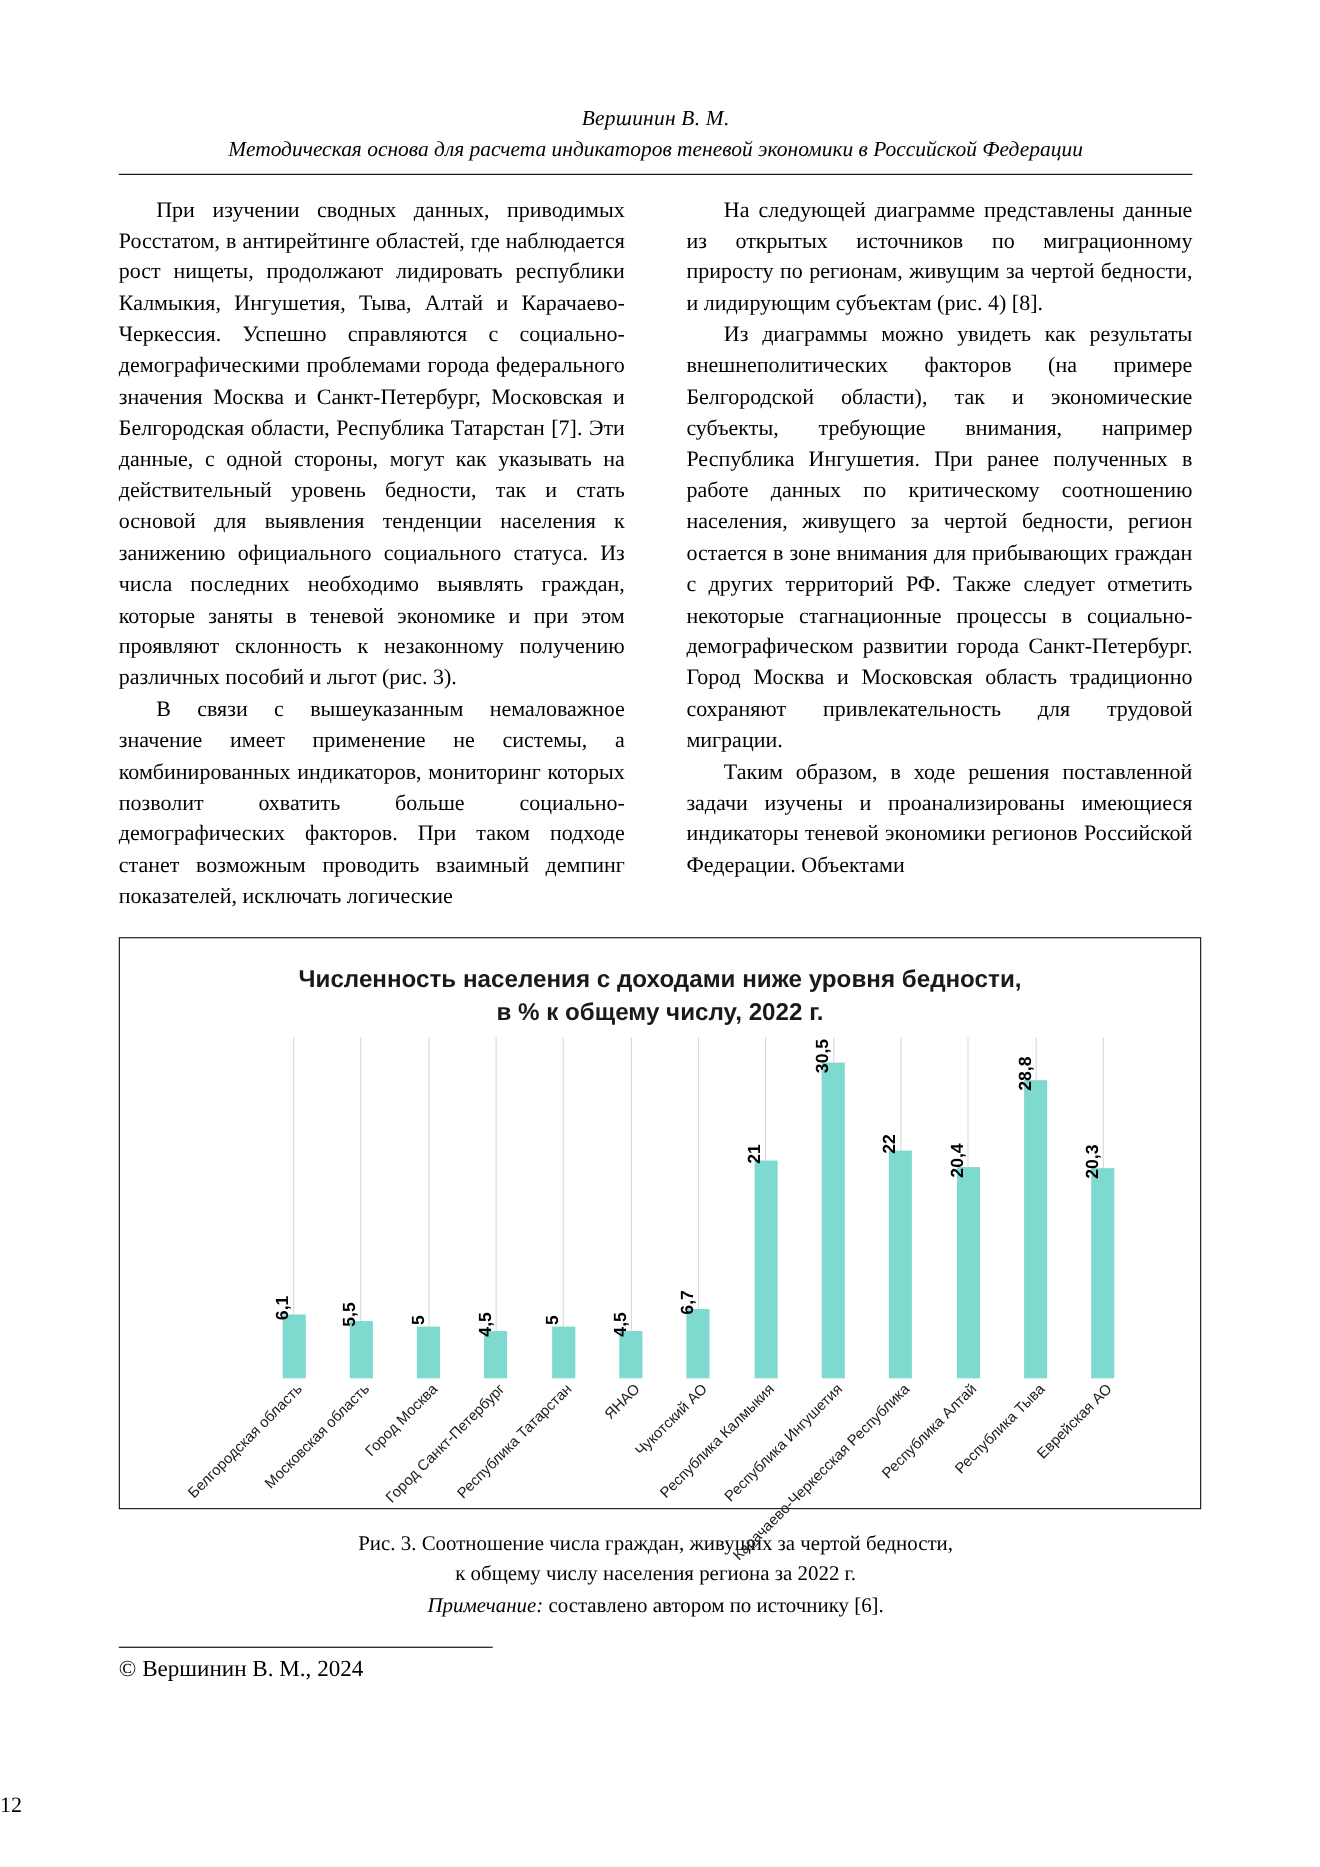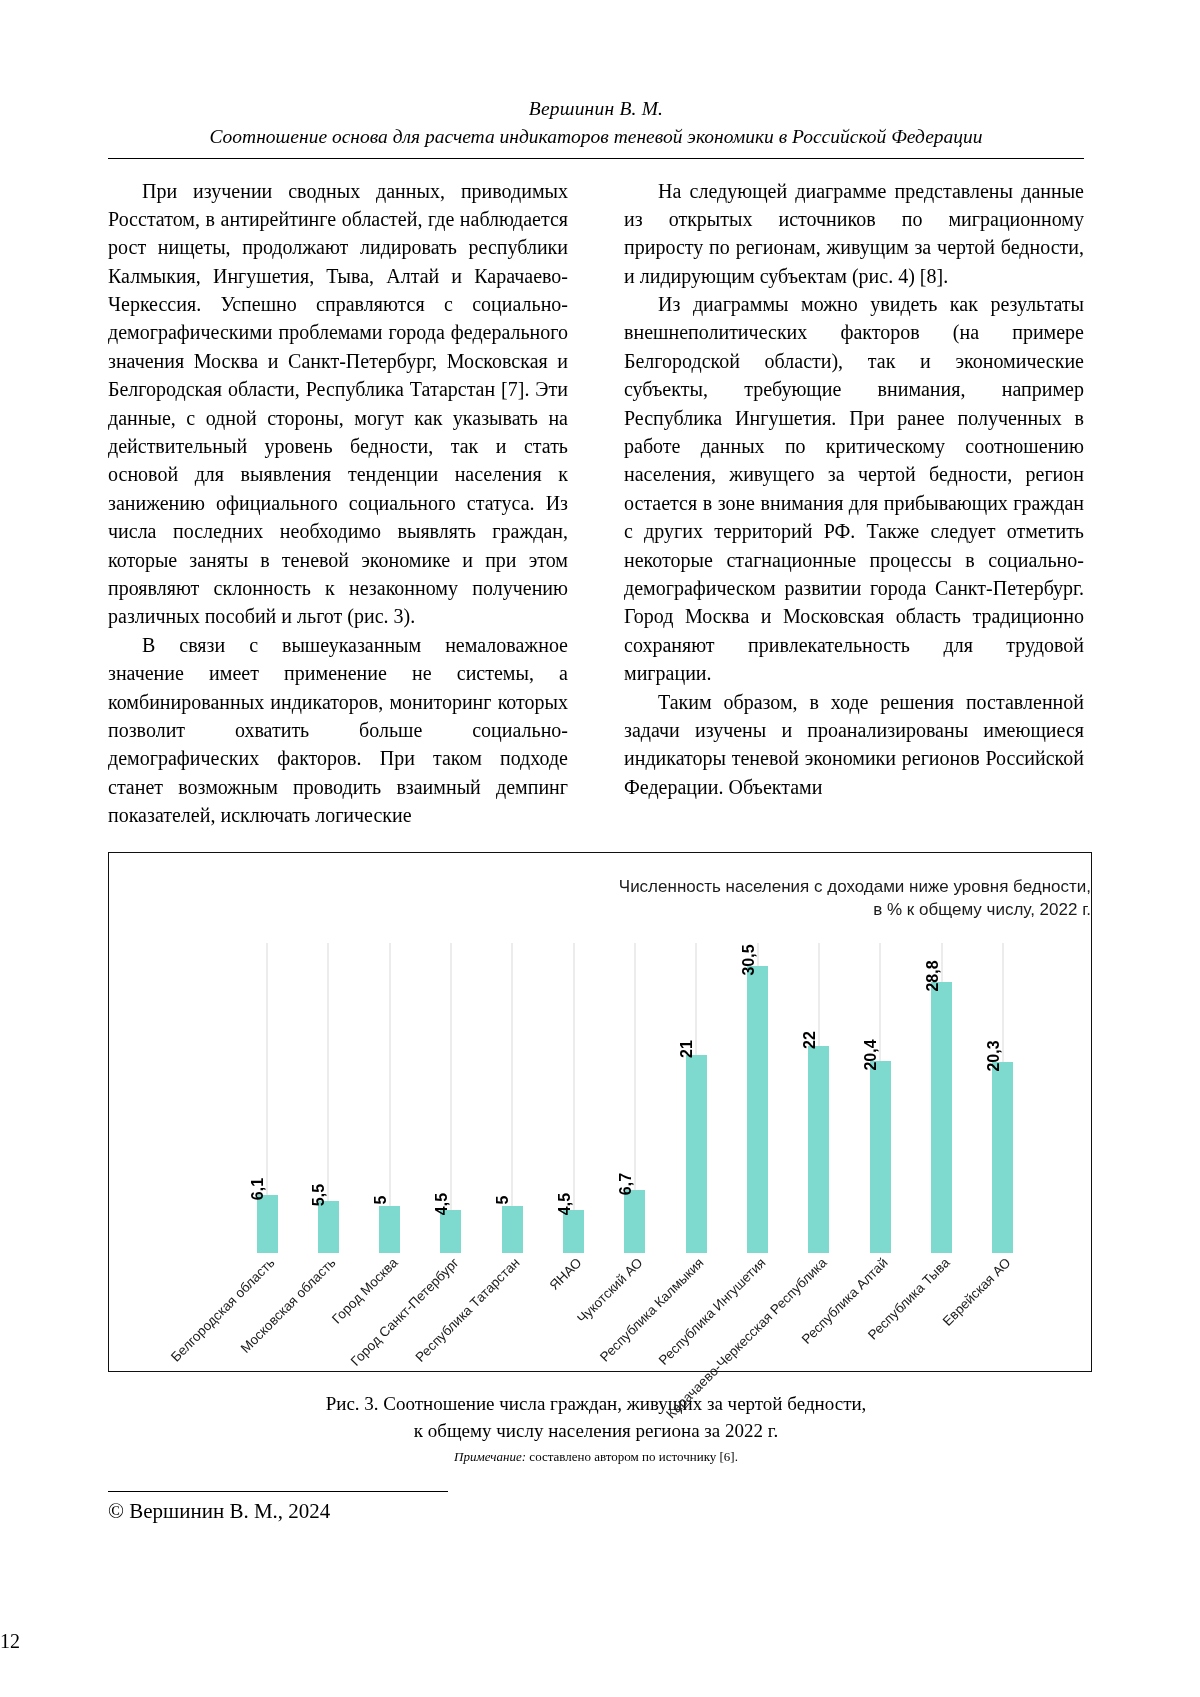--- a/index.html
+++ b/index.html
@@ -58,24 +58,24 @@
   .figure {
     margin-top: 22px;
     border: 1.5px solid #111;
     box-sizing: border-box;
     width: 984px;
     height: 520px;
     position: relative;
     background: #fff;
   }
   .chart-title {
-    text-align: right;
+    text-align: center;
     font-family: "Liberation Sans", sans-serif;
-    font-weight: normal;
-    font-size: 17px;
+    font-weight: bold;
+    font-size: 22px;
     line-height: 1.4;
     padding-top: 22px;
     color: #1a1a1a;
   }
   .plot {
     position: absolute;
     left: 130px;
     right: 60px;
     top: 90px;
     height: 310px;
@@ -151,21 +151,21 @@
   .caption {
     text-align: center;
     margin-top: 18px;
     font-size: 19px;
     font-weight: normal;
     line-height: 1.45;
   }
   .note {
     text-align: center;
     margin-top: 4px;
-    font-size: 13px;
+    font-size: 19px;
   }
   .note i { font-style: italic; }
   
   .footnote-rule {
     border: none;
     border-top: 1.4px solid #000;
     width: 340px;
     margin: 26px 0 7px 0;
   }
   .copyright {
@@ -179,21 +179,21 @@
     font-size: 20px;
   }
 </style>
 </head>
 <body>
 
 <div class="page">
 
   <div class="runhead">
     <div class="line1">Вершинин В. М.</div>
-    <div class="line2">Соотношение основа для расчета индикаторов теневой экономики в Российской Федерации</div>
+    <div class="line2">Методическая основа для расчета индикаторов теневой экономики в Российской Федерации</div>
   </div>
   <hr class="runhead-rule">
 
   <div class="columns">
     <div class="col">
       <p>При изучении сводных данных, приводимых Росстатом, в антирейтинге областей, где наблюдается рост нищеты, продолжают лидировать республики Калмыкия, Ингушетия, Тыва, Алтай и Карачаево-Черкессия. Успешно справляются с социально-демографическими проблемами города федерального значения Москва и Санкт-Петербург, Московская и Белгородская области, Республика Татарстан [7]. Эти данные, с одной стороны, могут как указывать на действительный уровень бедности, так и стать основой для выявления тенденции населения к занижению официального социального статуса. Из числа последних необходимо выявлять граждан, которые заняты в теневой экономике и при этом проявляют склонность к незаконному получению различных пособий и льгот (рис. 3).</p>
       <p>В связи с вышеуказанным немаловажное значение имеет применение не системы, а комбинированных индикаторов, мониторинг которых позволит охватить больше социально-демографических факторов. При таком подходе станет возможным проводить взаимный демпинг показателей, исключать логические</p>
     </div>
     <div class="col">
       <p>На следующей диаграмме представлены данные из открытых источников по миграционному приросту по регионам, живущим за чертой бедности, и лидирующим субъектам (рис. 4) [8].</p>

